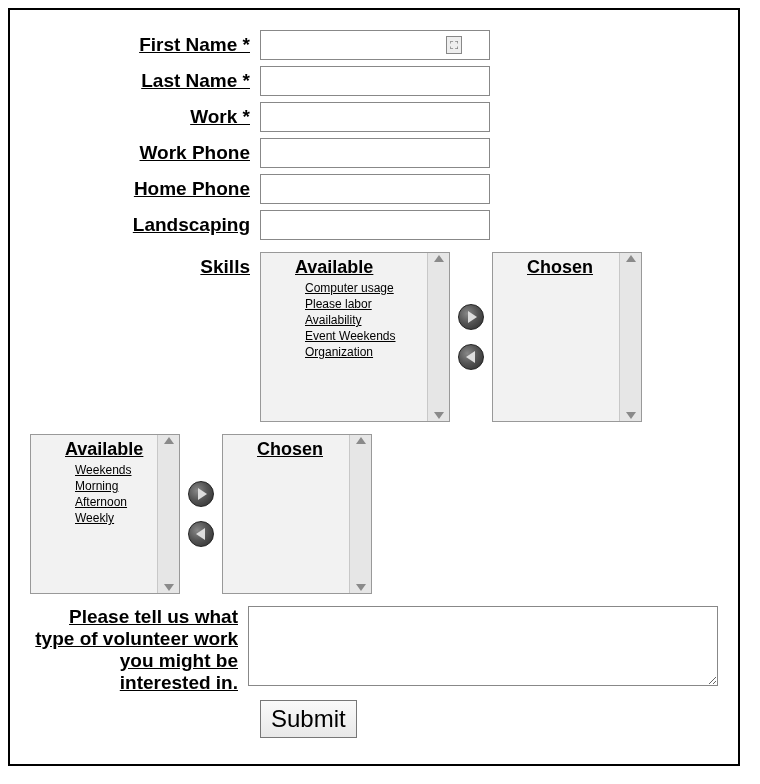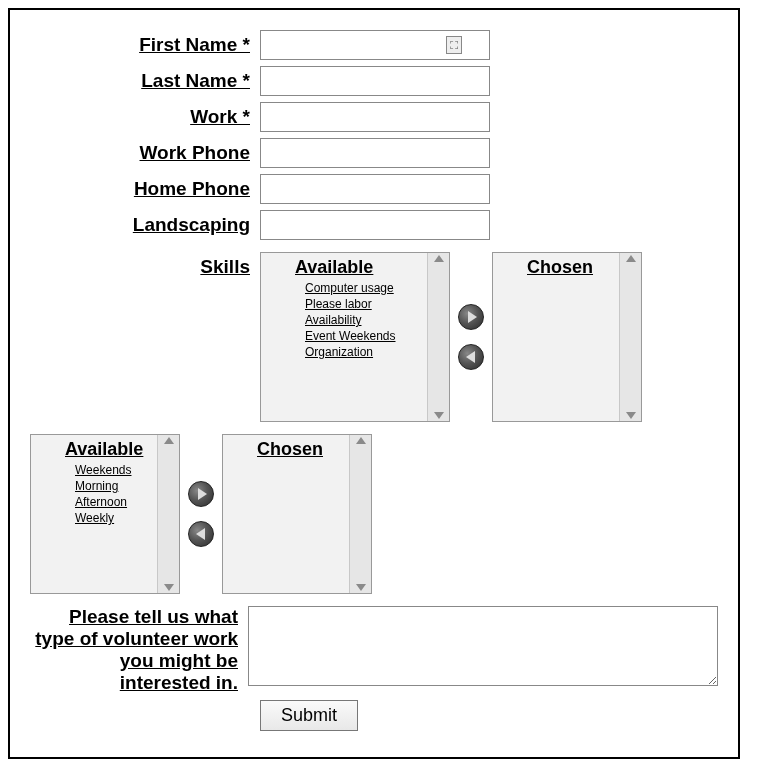--- a/index.html
+++ b/index.html
@@ -128,22 +128,22 @@
     border: 1px solid #888;
     background: #fff;
     font-size: 16px;
     font-family: inherit;
     resize: both;
     padding: 4px;
   }
   button.submit {
     border: 1px solid #777;
     background: linear-gradient(#fafafa, #e8e8e8);
-    font-size: 18px;
-    padding: 4px 20px;
+    font-size: 24px;
+    padding: 4px 10px;
     cursor: pointer;
   }
   .spacer-v { height: 6px; }
   .autofill-badge {
     position: absolute;
     right: 28px;
     top: 6px;
     width: 16px; height: 18px;
     border: 1px solid #888;
     background: #eee;

